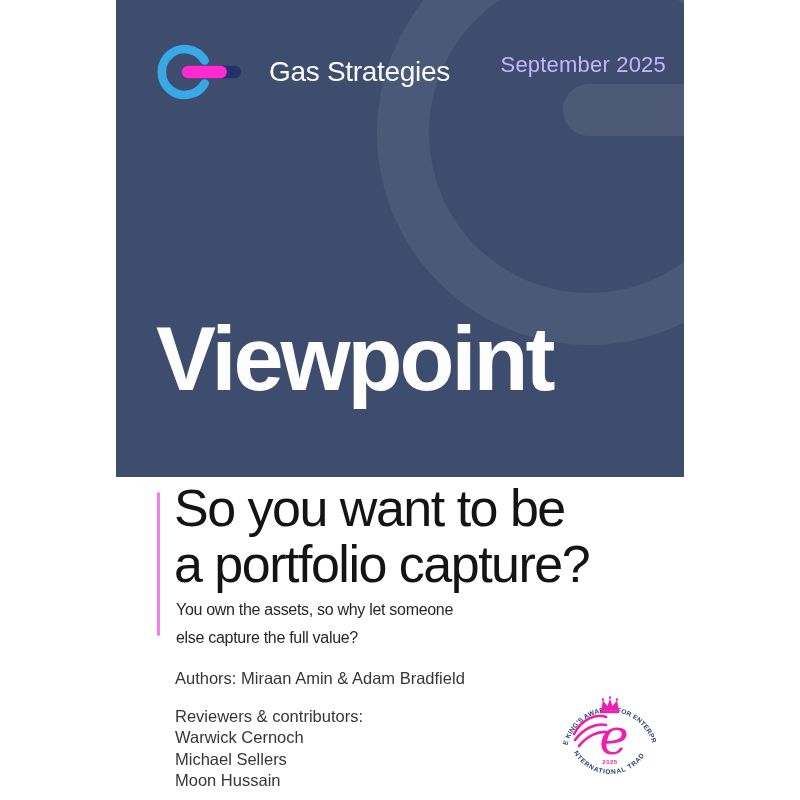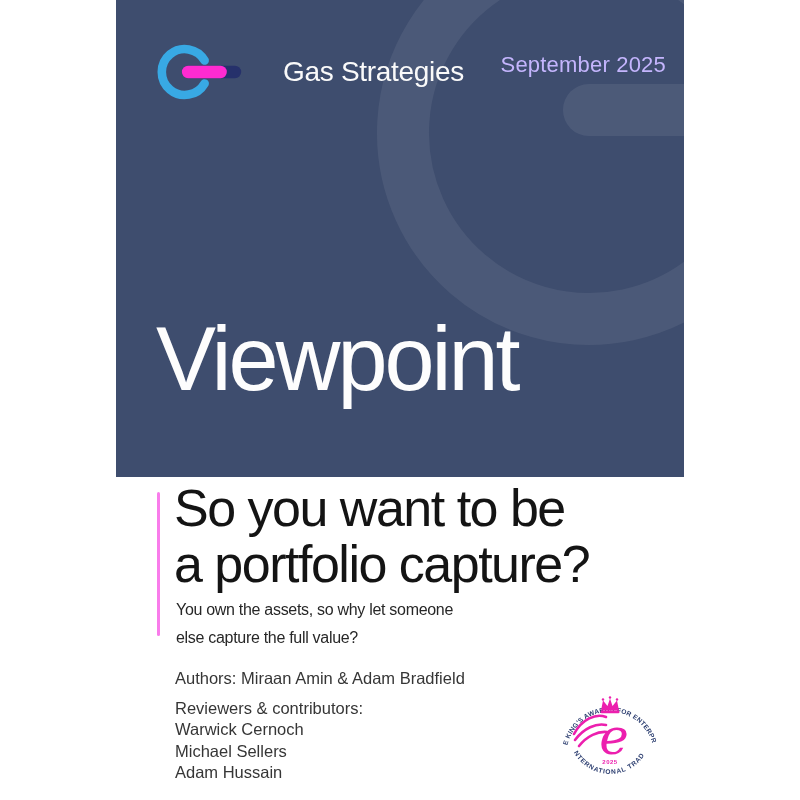--- a/index.html
+++ b/index.html
@@ -3,40 +3,40 @@
 <meta charset="utf-8">
 <style>
   html,body{margin:0;padding:0;}
   body{font-family:"Liberation Sans",sans-serif;background:#ffffff;}
   .page{position:relative;width:800px;height:800px;background:#ffffff;overflow:hidden;}
 
   
   .panel{position:absolute;left:116px;top:0;width:568px;height:477px;background:#3E4D6E;overflow:hidden;}
   .watermark{position:absolute;left:0;top:0;pointer-events:none;}
 
-  .brand-row{position:absolute;left:41px;top:40px;display:flex;align-items:center;gap:38px;}
+  .brand-row{position:absolute;left:41px;top:40px;display:flex;align-items:center;gap:24px;}
   .brand-mark{display:block;}
   .brand-name{color:#FAFAFA;font-size:28px;font-weight:500;letter-spacing:-0.3px;white-space:nowrap;}
 
   .date{position:absolute;right:18px;top:52px;color:#c4b5fd;font-size:22px;letter-spacing:0.2px;}
 
-  .banner-title{position:absolute;left:40px;top:314px;color:#FDFDFD;font-size:90px;font-weight:400;
+  .banner-title{position:absolute;left:40px;top:314px;color:#FDFDFD;font-size:90px;font-weight:700;
     letter-spacing:-3px;line-height:1;white-space:nowrap;}
 
   
   .accent-rule{position:absolute;left:157px;top:492px;width:3px;height:144px;background:#F97CEB;border-radius:2px;}
 
   .headline{position:absolute;left:174px;top:480px;color:#141414;font-size:52px;font-weight:400;
     letter-spacing:-1.5px;line-height:56px;white-space:nowrap;}
 
   .subtitle{position:absolute;left:176px;top:596px;color:#272727;font-size:16px;font-weight:400;
     letter-spacing:-0.3px;line-height:28px;white-space:nowrap;}
 
   .credits{position:absolute;left:175px;top:668px;color:#363636;font-size:16.5px;line-height:21.5px;white-space:nowrap;}
-  .credits .authors{margin-bottom:8px;}
+  .credits .authors{margin-bottom:16px;}
 
   .badge{position:absolute;left:554px;top:677px;width:112px;height:112px;}
 </style>
 </head>
 <body>
 
 <div class="page">
 
   <div class="panel">
 
@@ -71,21 +71,21 @@
   <div class="subtitle">
     <div>You own the assets, so why let someone</div>
     <div>else capture the full value?</div>
   </div>
 
   <div class="credits">
     <div class="authors">Authors: Miraan Amin &amp; Adam Bradfield</div>
     <div>Reviewers &amp; contributors:</div>
     <div>Warwick Cernoch</div>
     <div>Michael Sellers</div>
-    <div>Adam Hussain</div>
+    <div>Moon Hussain</div>
   </div>
 
   <svg class="badge" viewBox="0 0 112 112">
     <circle cx="56" cy="56" r="55" fill="#ffffff"></circle>
     <defs>
       <path id="arcTop" d="M 13.5 67.4 A 44 44 0 0 1 98.5 67.4" fill="none"></path>
       <path id="arcBottom" d="M 20.5 76.5 A 41 41 0 0 0 91.5 76.5" fill="none"></path>
     </defs>
     <text font-size="6.6" font-weight="700" fill="#2C3E70" letter-spacing="0.25">
       <textPath href="#arcTop" startOffset="50%" text-anchor="middle">THE KING'S AWARDS FOR ENTERPRISE</textPath>

